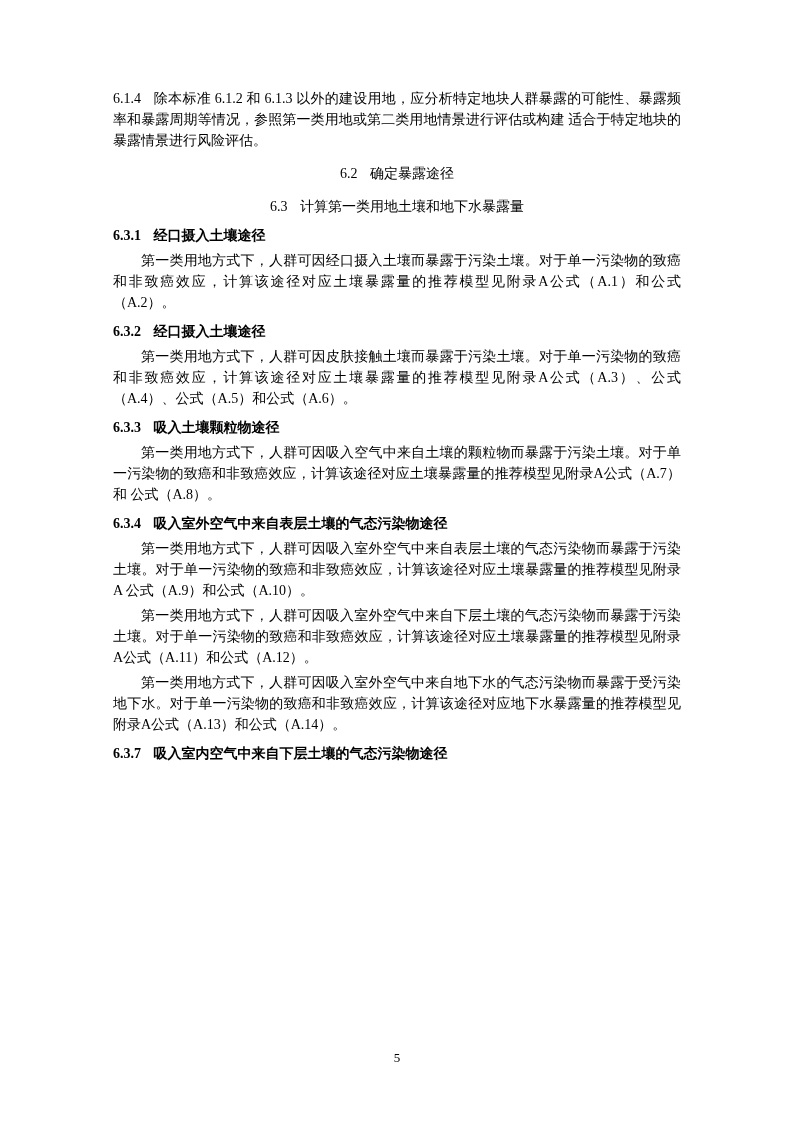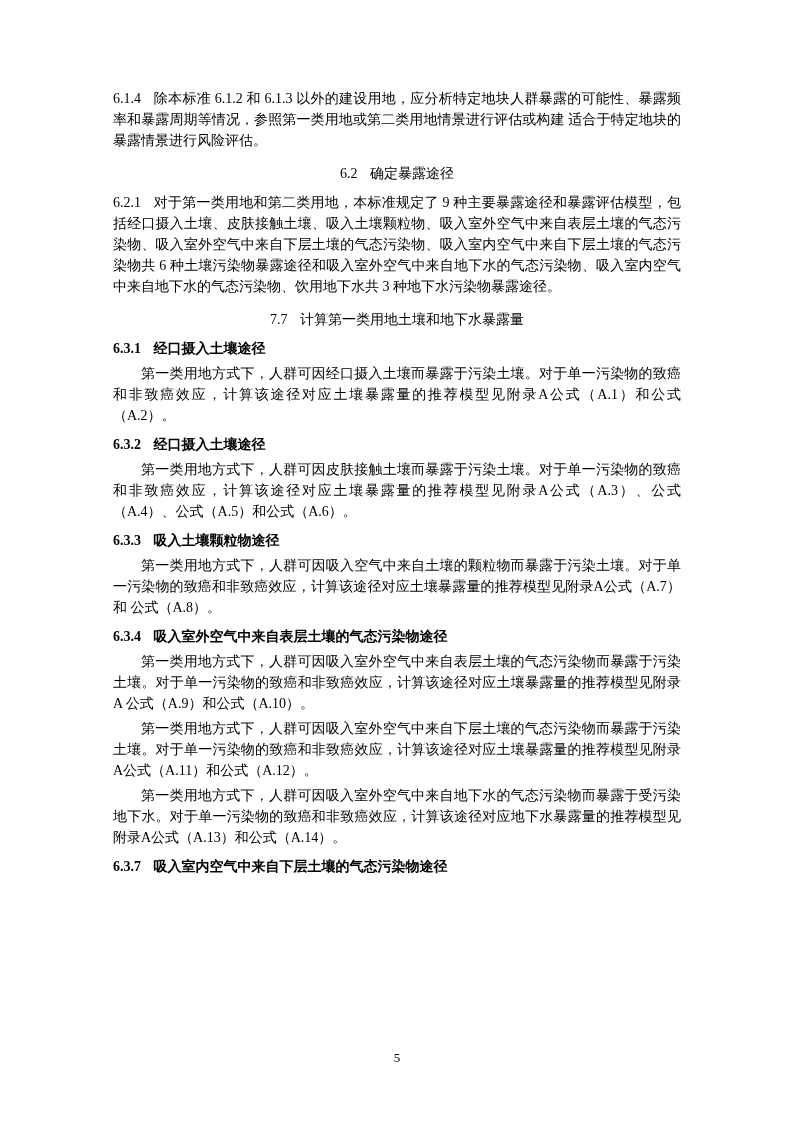--- a/index.html
+++ b/index.html
@@ -47,22 +47,21 @@
     font-size: 13px;
   }
 </style>
 </head>
 <body>
 
 <div class="page">
   <div class="content" id="content">
       <div class="block clause"><span class="num">6.1.4</span><span>除本标准 6.1.2 和 6.1.3 以外的建设用地，应分析特定地块人群暴露的可能性、暴露频率和暴露周期等情况，参照第一类用地或第二类用地情景进行评估或构建 适合于特定地块的暴露情景进行风险评估。</span></div>
       <div class="block heading"><span class="num">6.2</span><span>确定暴露途径</span></div>
-      <div class="block clause"><span class="num">6.2.1</span><span>对于第一类用地和第二类用地，本标准规定了 9 种主要暴露途径和暴露评估模型，包括经口摄入土壤、皮肤接触土壤、吸入土壤颗粒物、吸入室外空气中来自表层土壤的气态污染物、吸入室外空气中来自下层土壤的气态污染物、吸入室内空气中来自下层土壤的气态污染物共 6 种土壤污染物暴露途径和吸入室外空气中来自地下水的气态污染物、吸入室内空气中来自地下水的气态污染物、饮用地下水共 3 种地下水污染物暴露途径。</span></div>
-      <div class="block heading"><span class="num">7.7</span><span>计算第一类用地土壤和地下水暴露量</span></div>
+      <div class="block heading"><span class="num">6.3</span><span>计算第一类用地土壤和地下水暴露量</span></div>
       <div class="block subtitle"><span class="num">6.3.1</span><span>经口摄入土壤途径</span></div>
       <div class="block body"><span>第一类用地方式下，人群可因经口摄入土壤而暴露于污染土壤。对于单一污染物的致癌和非致癌效应，计算该途径对应土壤暴露量的推荐模型见附录A公式（A.1）和公式（A.2）。</span></div>
       <div class="block subtitle"><span class="num">6.3.2</span><span>经口摄入土壤途径</span></div>
       <div class="block body"><span>第一类用地方式下，人群可因皮肤接触土壤而暴露于污染土壤。对于单一污染物的致癌和非致癌效应，计算该途径对应土壤暴露量的推荐模型见附录A公式（A.3）、公式（A.4）、公式（A.5）和公式（A.6）。</span></div>
       <div class="block subtitle"><span class="num">6.3.3</span><span>吸入土壤颗粒物途径</span></div>
       <div class="block body"><span>第一类用地方式下，人群可因吸入空气中来自土壤的颗粒物而暴露于污染土壤。对于单一污染物的致癌和非致癌效应，计算该途径对应土壤暴露量的推荐模型见附录A公式（A.7）和 公式（A.8）。</span></div>
       <div class="block subtitle"><span class="num">6.3.4</span><span>吸入室外空气中来自表层土壤的气态污染物途径</span></div>
       <div class="block body"><span>第一类用地方式下，人群可因吸入室外空气中来自表层土壤的气态污染物而暴露于污染土壤。对于单一污染物的致癌和非致癌效应，计算该途径对应土壤暴露量的推荐模型见附录A 公式（A.9）和公式（A.10）。</span></div>
       <div class="block body"><span>第一类用地方式下，人群可因吸入室外空气中来自下层土壤的气态污染物而暴露于污染土壤。对于单一污染物的致癌和非致癌效应，计算该途径对应土壤暴露量的推荐模型见附录A公式（A.11）和公式（A.12）。</span></div>
       <div class="block body"><span>第一类用地方式下，人群可因吸入室外空气中来自地下水的气态污染物而暴露于受污染地下水。对于单一污染物的致癌和非致癌效应，计算该途径对应地下水暴露量的推荐模型见附录A公式（A.13）和公式（A.14）。</span></div>

